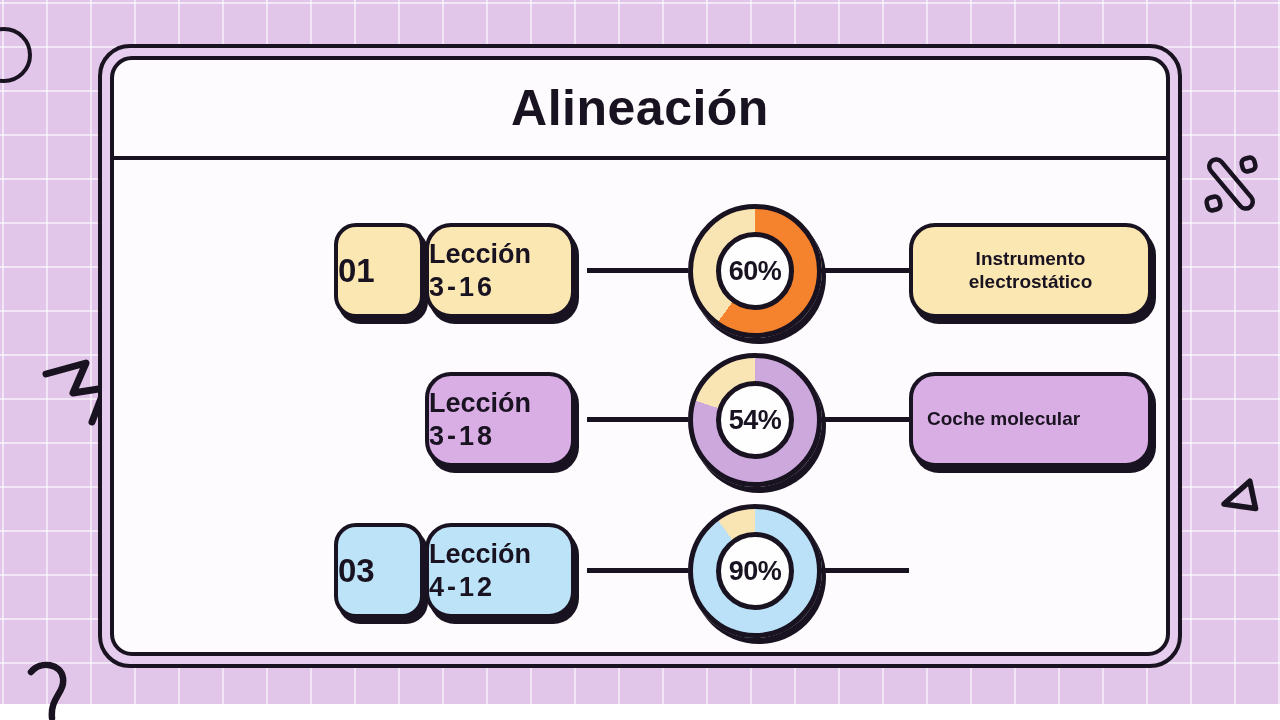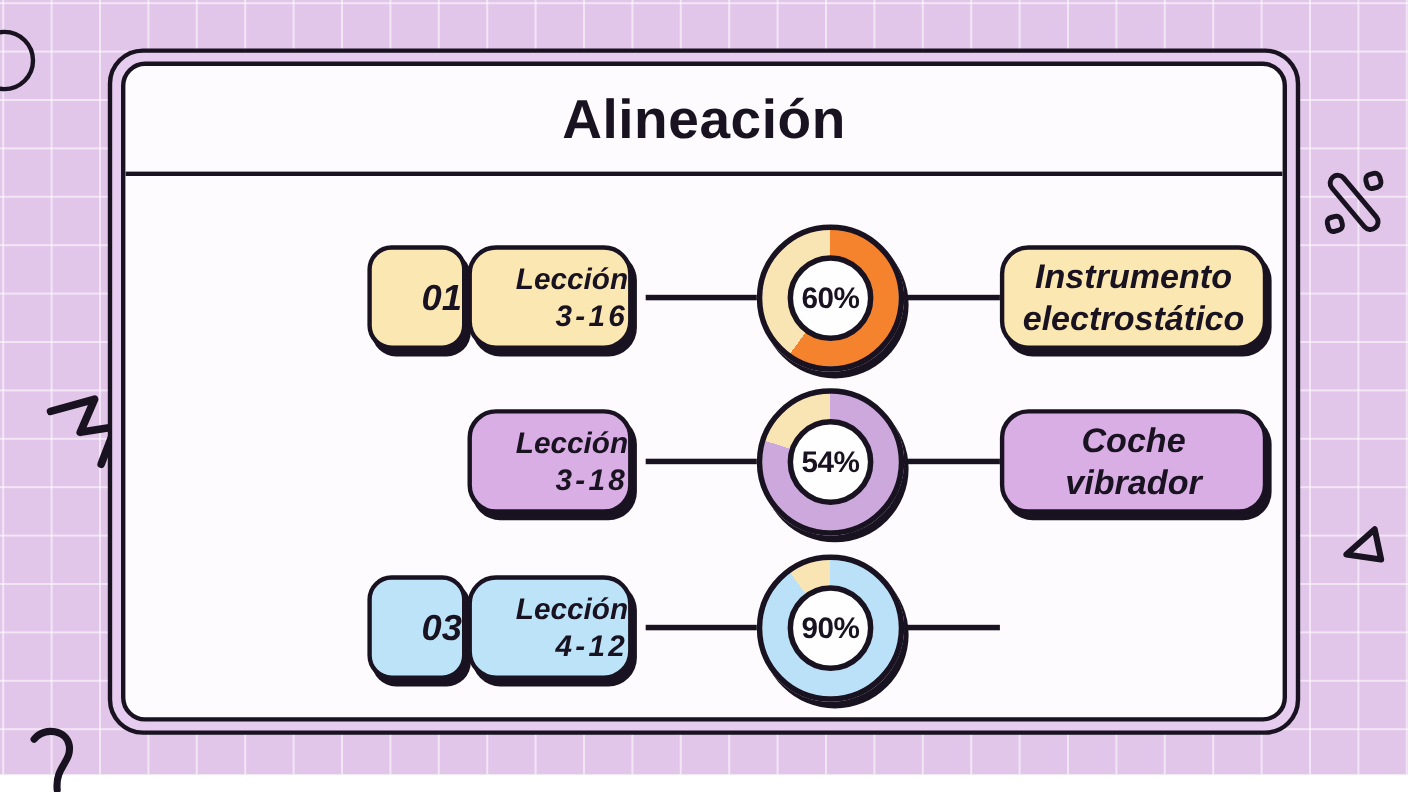--- a/index.html
+++ b/index.html
@@ -34,31 +34,30 @@
   }
   .divider{
     position:absolute; left:0; right:0; top:96px; height:4px; background:#191220;
   }
 
   
   .row{ position:absolute; left:100px; width:1080px; height:134px; }
   .box{
     position:absolute; border:4px solid #191220;
     background:var(--box); box-shadow:4px 6px 0 #191220;
-    display:flex; flex-direction:column; align-items:flex-end; justify-content:center;
+    display:flex; flex-direction:column; align-items:flex-start; justify-content:center;
     text-align:center;
-    font-style:italic;
   }
   .num-box{ left:120px; top:19px; width:90px; height:95px; border-radius:22px;
     font-size:33px; font-weight:800; }
   .lesson-box{ left:211px; top:19px; width:150px; height:95px; border-radius:26px;
     font-size:27px; font-weight:800; line-height:1.2; }
   .lesson-value{ letter-spacing:3px; }
   .result-box{ left:695px; top:19px; width:243px; height:95px; border-radius:26px;
-    font-size:31px; font-weight:800; line-height:1.2; padding:0 14px; }
+    font-size:19px; font-weight:800; line-height:1.2; padding:0 14px; }
   .connector{ position:absolute; top:64px; height:5px; background:#191220; }
   .line-a{ left:373px; width:101px; }
   .line-b{ left:606px; width:89px; }
 
   .donut{
     position:absolute; left:474px; top:0; width:134px; height:134px;
     border-radius:50%; border:5px solid #191220;
     box-shadow:4px 6px 0 #191220;
     display:flex; align-items:center; justify-content:center;
   }
@@ -134,21 +133,21 @@
           <span class="lesson-value">3-18</span>
         </div>
         <div class="connector line-a"></div>
         <div class="donut" style="background: conic-gradient(rgb(205, 168, 221) 0deg, rgb(205, 168, 221) 80%, rgb(249, 229, 180) 80%, rgb(249, 229, 180) 100%);">
           <div class="donut-hole">
             <span>54%</span>
           </div>
         </div>
         <div class="connector line-b"></div>
         <div class="box result-box">
-          <span>Coche vibrador</span>
+          <span>Coche molecular</span>
         </div>
       </div>
 
       <div class="row" style="top: 444px; --box: #BCE3F8;">
         <div class="box num-box">
           <span>03</span>
         </div>
         <div class="box lesson-box">
           <span>Lección</span>
           <span class="lesson-value">4-12</span>

